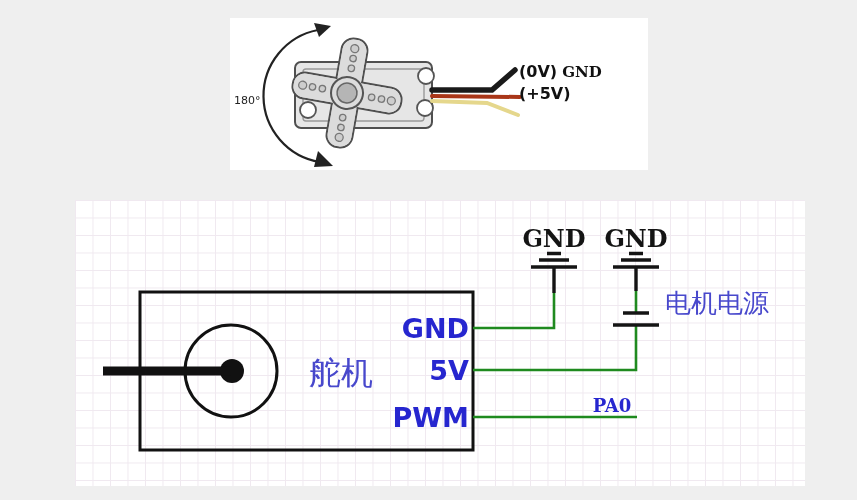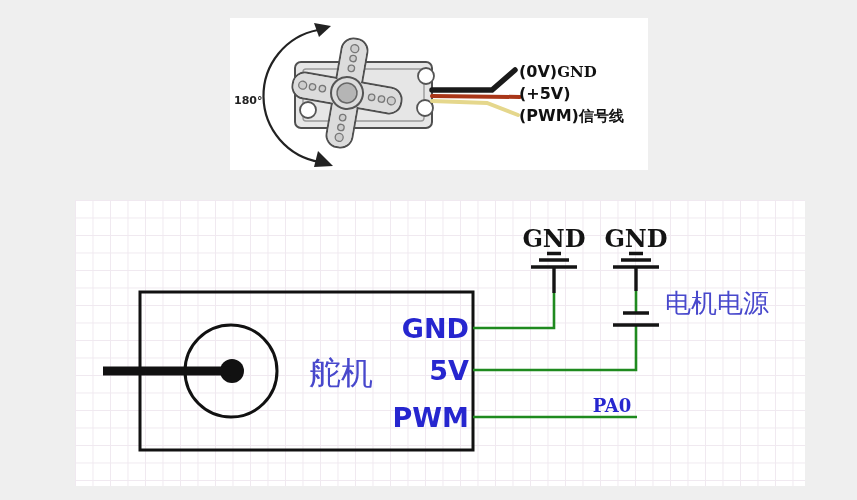--- a/index.html
+++ b/index.html
@@ -12,25 +12,25 @@
   .canvas{position:absolute;inset:0;}
 
   
   .top-panel{
     position:absolute;left:230px;top:18px;width:418px;height:152px;
     background:#ffffff;
   }
   .top-panel svg{position:absolute;left:0;top:0;}
   .rotation-label{
     position:absolute;left:4px;top:76px;width:30px;
-    font-size:11px;font-weight:700;color:#222;letter-spacing:0px;
+    font-size:11px;font-weight:400;color:#222;letter-spacing:0px;
   }
   .wire-label{
     position:absolute;left:289px;white-space:nowrap;
-    display:flex;align-items:baseline;color:#111;
+    display:flex;align-items:baseline;gap:5px;color:#111;
   }
   .wire-label .main{font-family:"DejaVu Sans",sans-serif;font-weight:700;font-size:16px;}
   .wire-label .suffix{font-family:"DejaVu Serif",serif;font-weight:700;font-size:15px;}
   .wl-1{top:44px;} .wl-2{top:66px;justify-content:center;} .wl-3{top:88px;}
 
   
   .grid-panel{
     position:absolute;left:75px;top:200px;width:730px;height:286px;
     background-color:#ffffff;
     background-image:
@@ -101,24 +101,20 @@
     <div class="rotation-label">180°</div>
 
     <div class="wire-label wl-1">
       <span class="main">(0V)</span>
       <span class="suffix">GND</span>
     </div>
     <div class="wire-label wl-2">
       <span class="main">(+5V)</span>
       <span class="suffix"></span>
     </div>
-    <div class="wire-label wl-3">
-      <span class="main">(PWM)</span>
-      <span class="suffix">信号线</span>
-    </div>
   </div>
 
   <div class="grid-panel">
     <svg width="730" height="286" viewBox="0 0 730 286">
 
       <g>
         <rect x="65" y="92" width="333" height="158" fill="none" stroke="#111" stroke-width="3"></rect>
         <circle cx="156" cy="171" r="46" fill="none" stroke="#111" stroke-width="3"></circle>
         <circle cx="157" cy="171" r="12" fill="#111"></circle>
         <line x1="28" y1="171" x2="156" y2="171" stroke="#111" stroke-width="9"></line>

